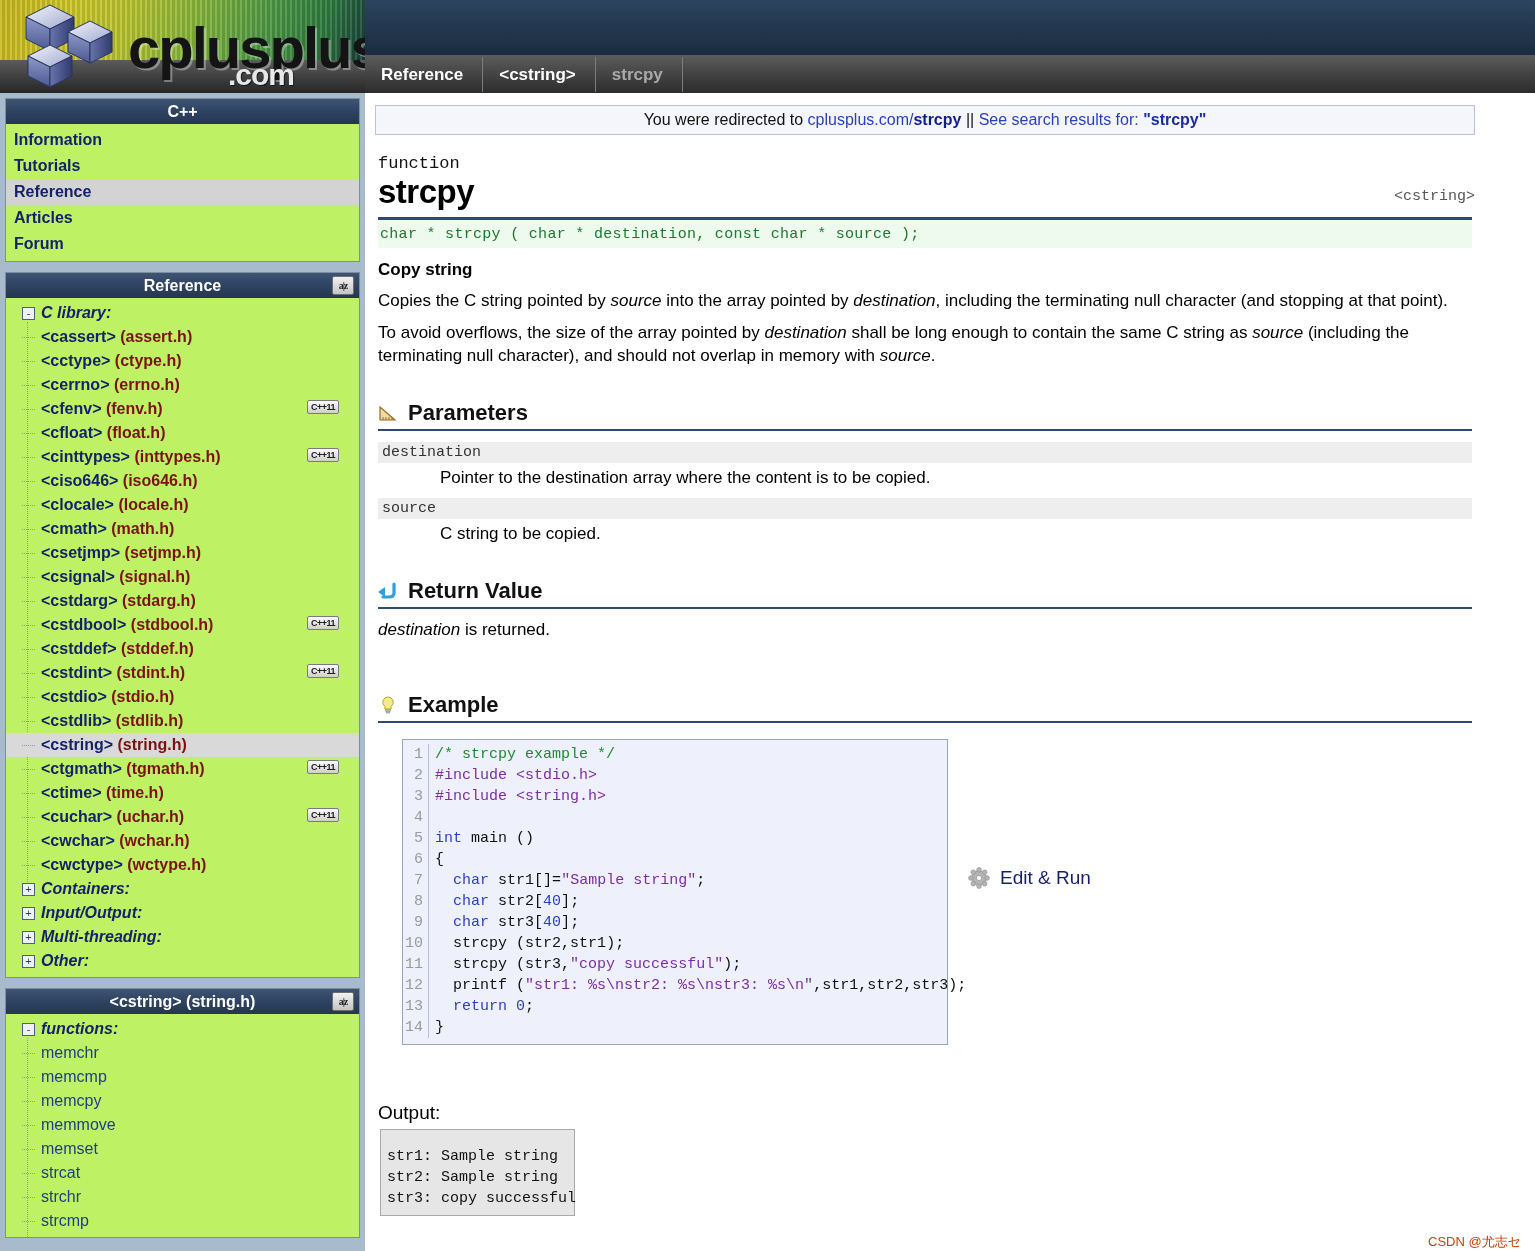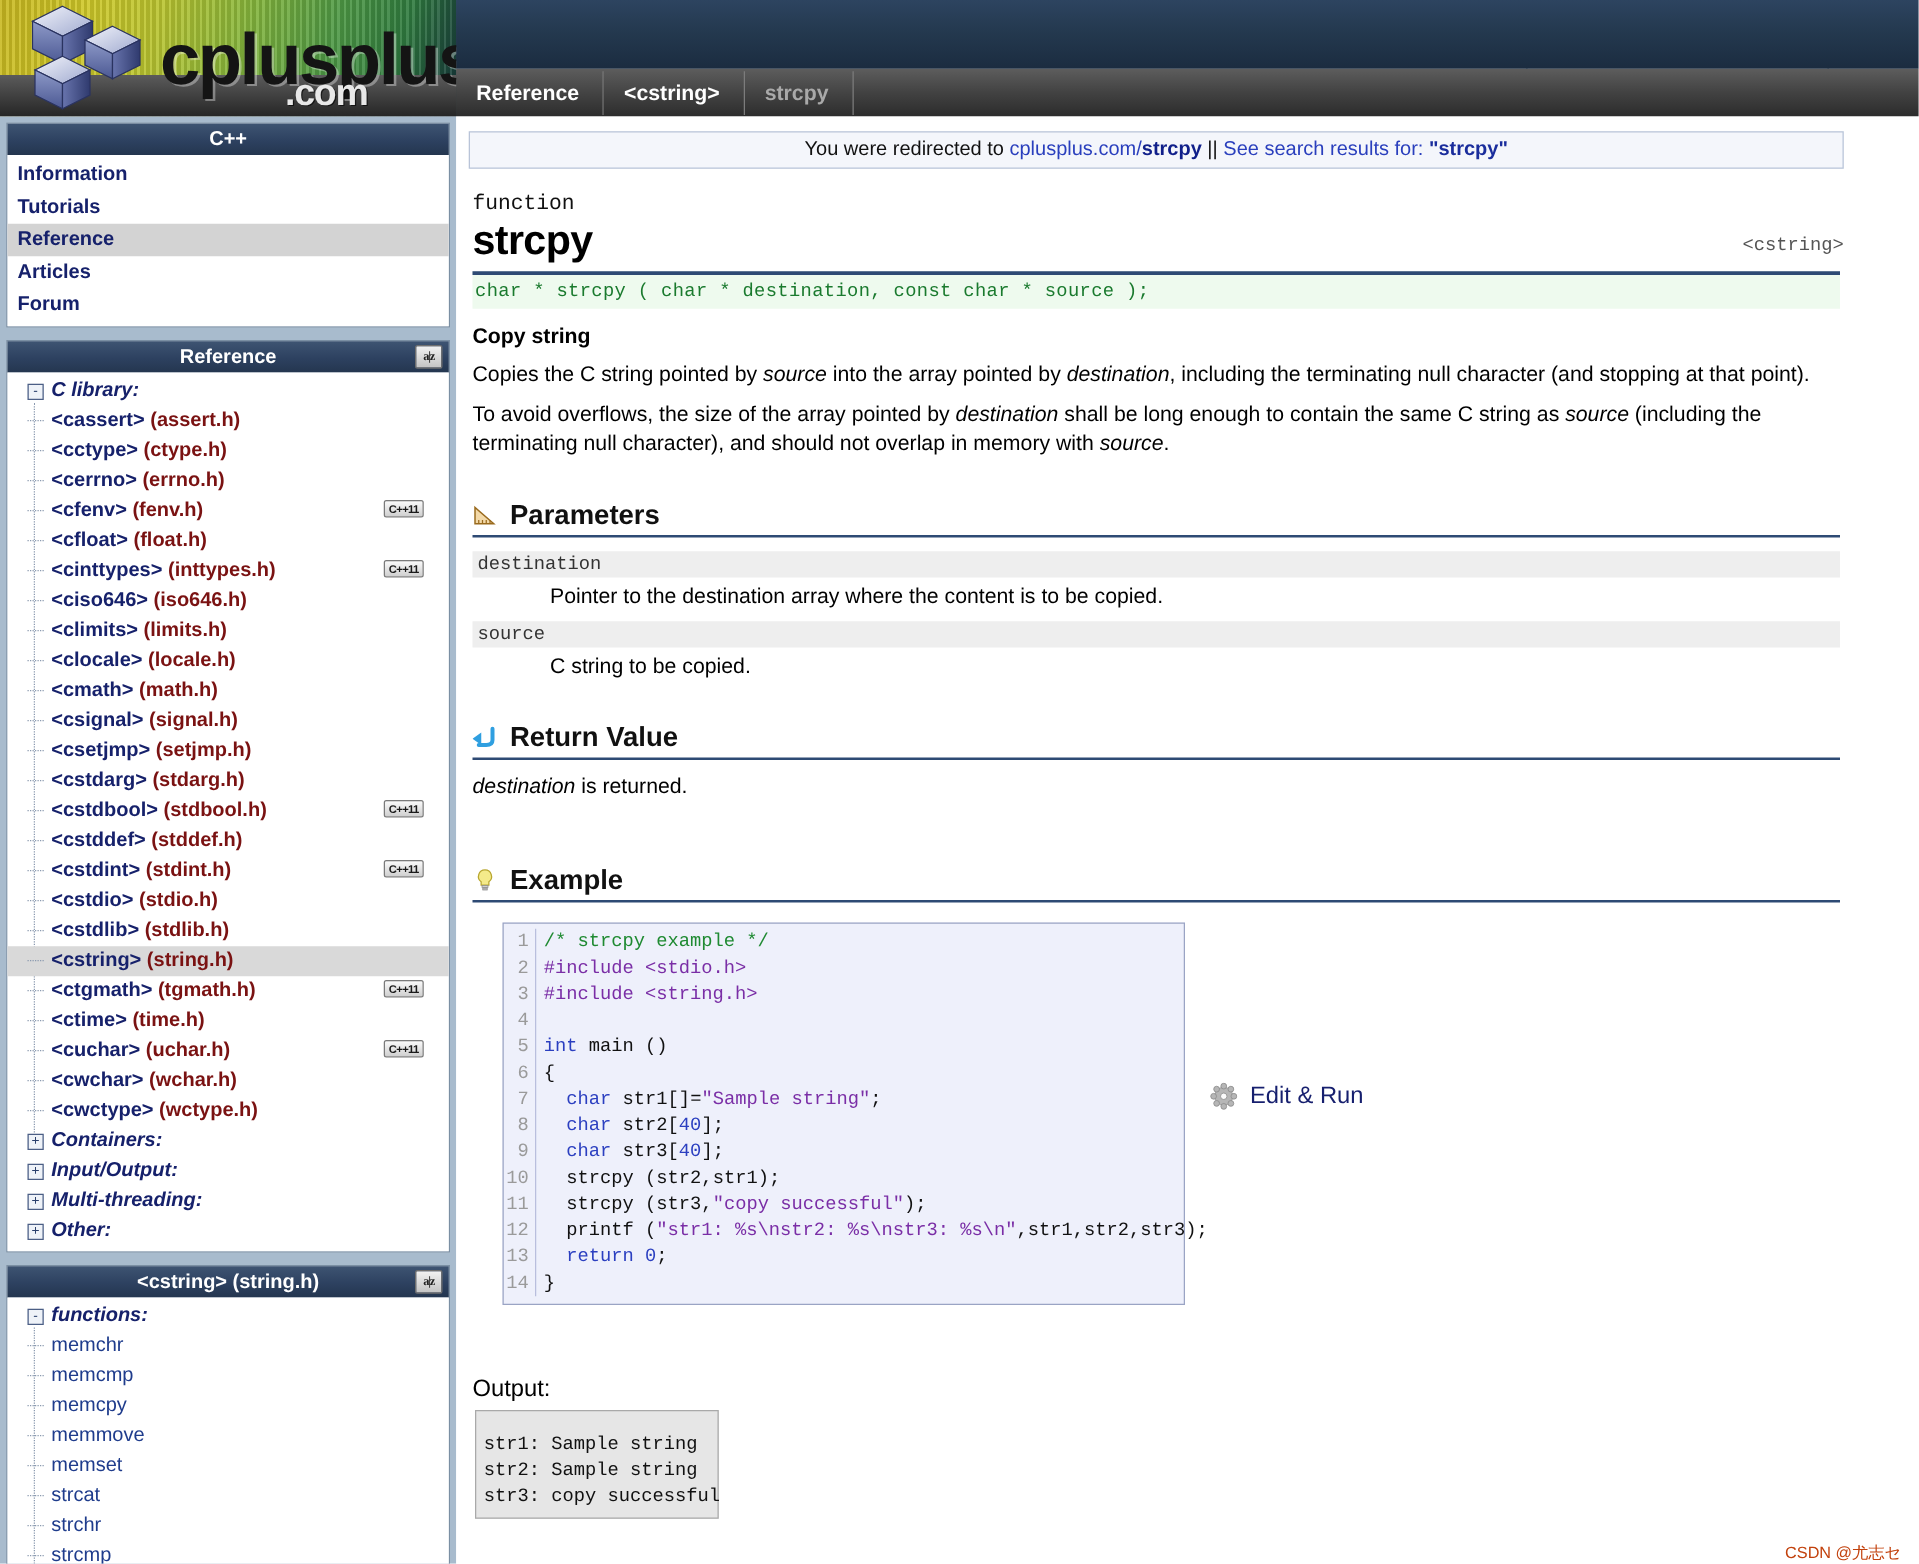--- a/index.html
+++ b/index.html
@@ -118,21 +118,21 @@
     color:#fff; font-weight:bold; font-size:16px; text-align:center;
     line-height:25px; position:relative;
   }
   .sorticon{
     position:absolute; right:5px; top:3px; width:22px; height:19px;
     background:linear-gradient(to bottom,#f2f2f2,#c4c4c4);
     border:1px solid #6f6f6f; border-radius:2px;
     font-size:10px; color:#222; line-height:17px; text-align:center;
     font-family:"Liberation Serif", serif; letter-spacing:-1px; cursor:pointer;
   }
-  .panel-bd{ background:#ffffff; padding:3px 0 4px 0; }
+  .panel-bd{ background:#bef264; padding:3px 0 4px 0; }
   .navitem{
     padding:2px 8px; font-weight:bold; font-size:16px;
     color:#16216b; cursor:pointer; line-height:22px;
   }
   .navitem.sel{ background:#d3d3d3; }
 
   .treerow{
     position:relative; padding:1px 8px 1px 16px; font-size:15px;
     line-height:22px; cursor:pointer; white-space:nowrap;
   }
@@ -336,25 +336,24 @@
       </div>
 
       <div id="hdrlist">
           <div class="treerow"><span class="stub"></span><span class="hdr">&lt;cassert&gt; </span><span class="hfile">(assert.h)</span></div>
           <div class="treerow"><span class="stub"></span><span class="hdr">&lt;cctype&gt; </span><span class="hfile">(ctype.h)</span></div>
           <div class="treerow"><span class="stub"></span><span class="hdr">&lt;cerrno&gt; </span><span class="hfile">(errno.h)</span></div>
           <div class="treerow"><span class="stub"></span><span class="hdr">&lt;cfenv&gt; </span><span class="hfile">(fenv.h)</span><span class="badge">C++11</span></div>
           <div class="treerow"><span class="stub"></span><span class="hdr">&lt;cfloat&gt; </span><span class="hfile">(float.h)</span></div>
           <div class="treerow"><span class="stub"></span><span class="hdr">&lt;cinttypes&gt; </span><span class="hfile">(inttypes.h)</span><span class="badge">C++11</span></div>
           <div class="treerow"><span class="stub"></span><span class="hdr">&lt;ciso646&gt; </span><span class="hfile">(iso646.h)</span></div>
-          <div class="treerow"><span class="stub"></span><span class="hdr">&lt;climits&gt; </span><span class="hfile">(limits.h)</span></div>
           <div class="treerow"><span class="stub"></span><span class="hdr">&lt;clocale&gt; </span><span class="hfile">(locale.h)</span></div>
           <div class="treerow"><span class="stub"></span><span class="hdr">&lt;cmath&gt; </span><span class="hfile">(math.h)</span></div>
+          <div class="treerow"><span class="stub"></span><span class="hdr">&lt;csetjmp&gt; </span><span class="hfile">(setjmp.h)</span></div>
           <div class="treerow"><span class="stub"></span><span class="hdr">&lt;csignal&gt; </span><span class="hfile">(signal.h)</span></div>
-          <div class="treerow"><span class="stub"></span><span class="hdr">&lt;csetjmp&gt; </span><span class="hfile">(setjmp.h)</span></div>
           <div class="treerow"><span class="stub"></span><span class="hdr">&lt;cstdarg&gt; </span><span class="hfile">(stdarg.h)</span></div>
           <div class="treerow"><span class="stub"></span><span class="hdr">&lt;cstdbool&gt; </span><span class="hfile">(stdbool.h)</span><span class="badge">C++11</span></div>
           <div class="treerow"><span class="stub"></span><span class="hdr">&lt;cstddef&gt; </span><span class="hfile">(stddef.h)</span></div>
           <div class="treerow"><span class="stub"></span><span class="hdr">&lt;cstdint&gt; </span><span class="hfile">(stdint.h)</span><span class="badge">C++11</span></div>
           <div class="treerow"><span class="stub"></span><span class="hdr">&lt;cstdio&gt; </span><span class="hfile">(stdio.h)</span></div>
           <div class="treerow"><span class="stub"></span><span class="hdr">&lt;cstdlib&gt; </span><span class="hfile">(stdlib.h)</span></div>
           <div class="treerow sel"><span class="stub"></span><span class="hdr">&lt;cstring&gt; </span><span class="hfile">(string.h)</span></div>
           <div class="treerow"><span class="stub"></span><span class="hdr">&lt;ctgmath&gt; </span><span class="hfile">(tgmath.h)</span><span class="badge">C++11</span></div>
           <div class="treerow"><span class="stub"></span><span class="hdr">&lt;ctime&gt; </span><span class="hfile">(time.h)</span></div>
           <div class="treerow"><span class="stub"></span><span class="hdr">&lt;cuchar&gt; </span><span class="hfile">(uchar.h)</span><span class="badge">C++11</span></div>

